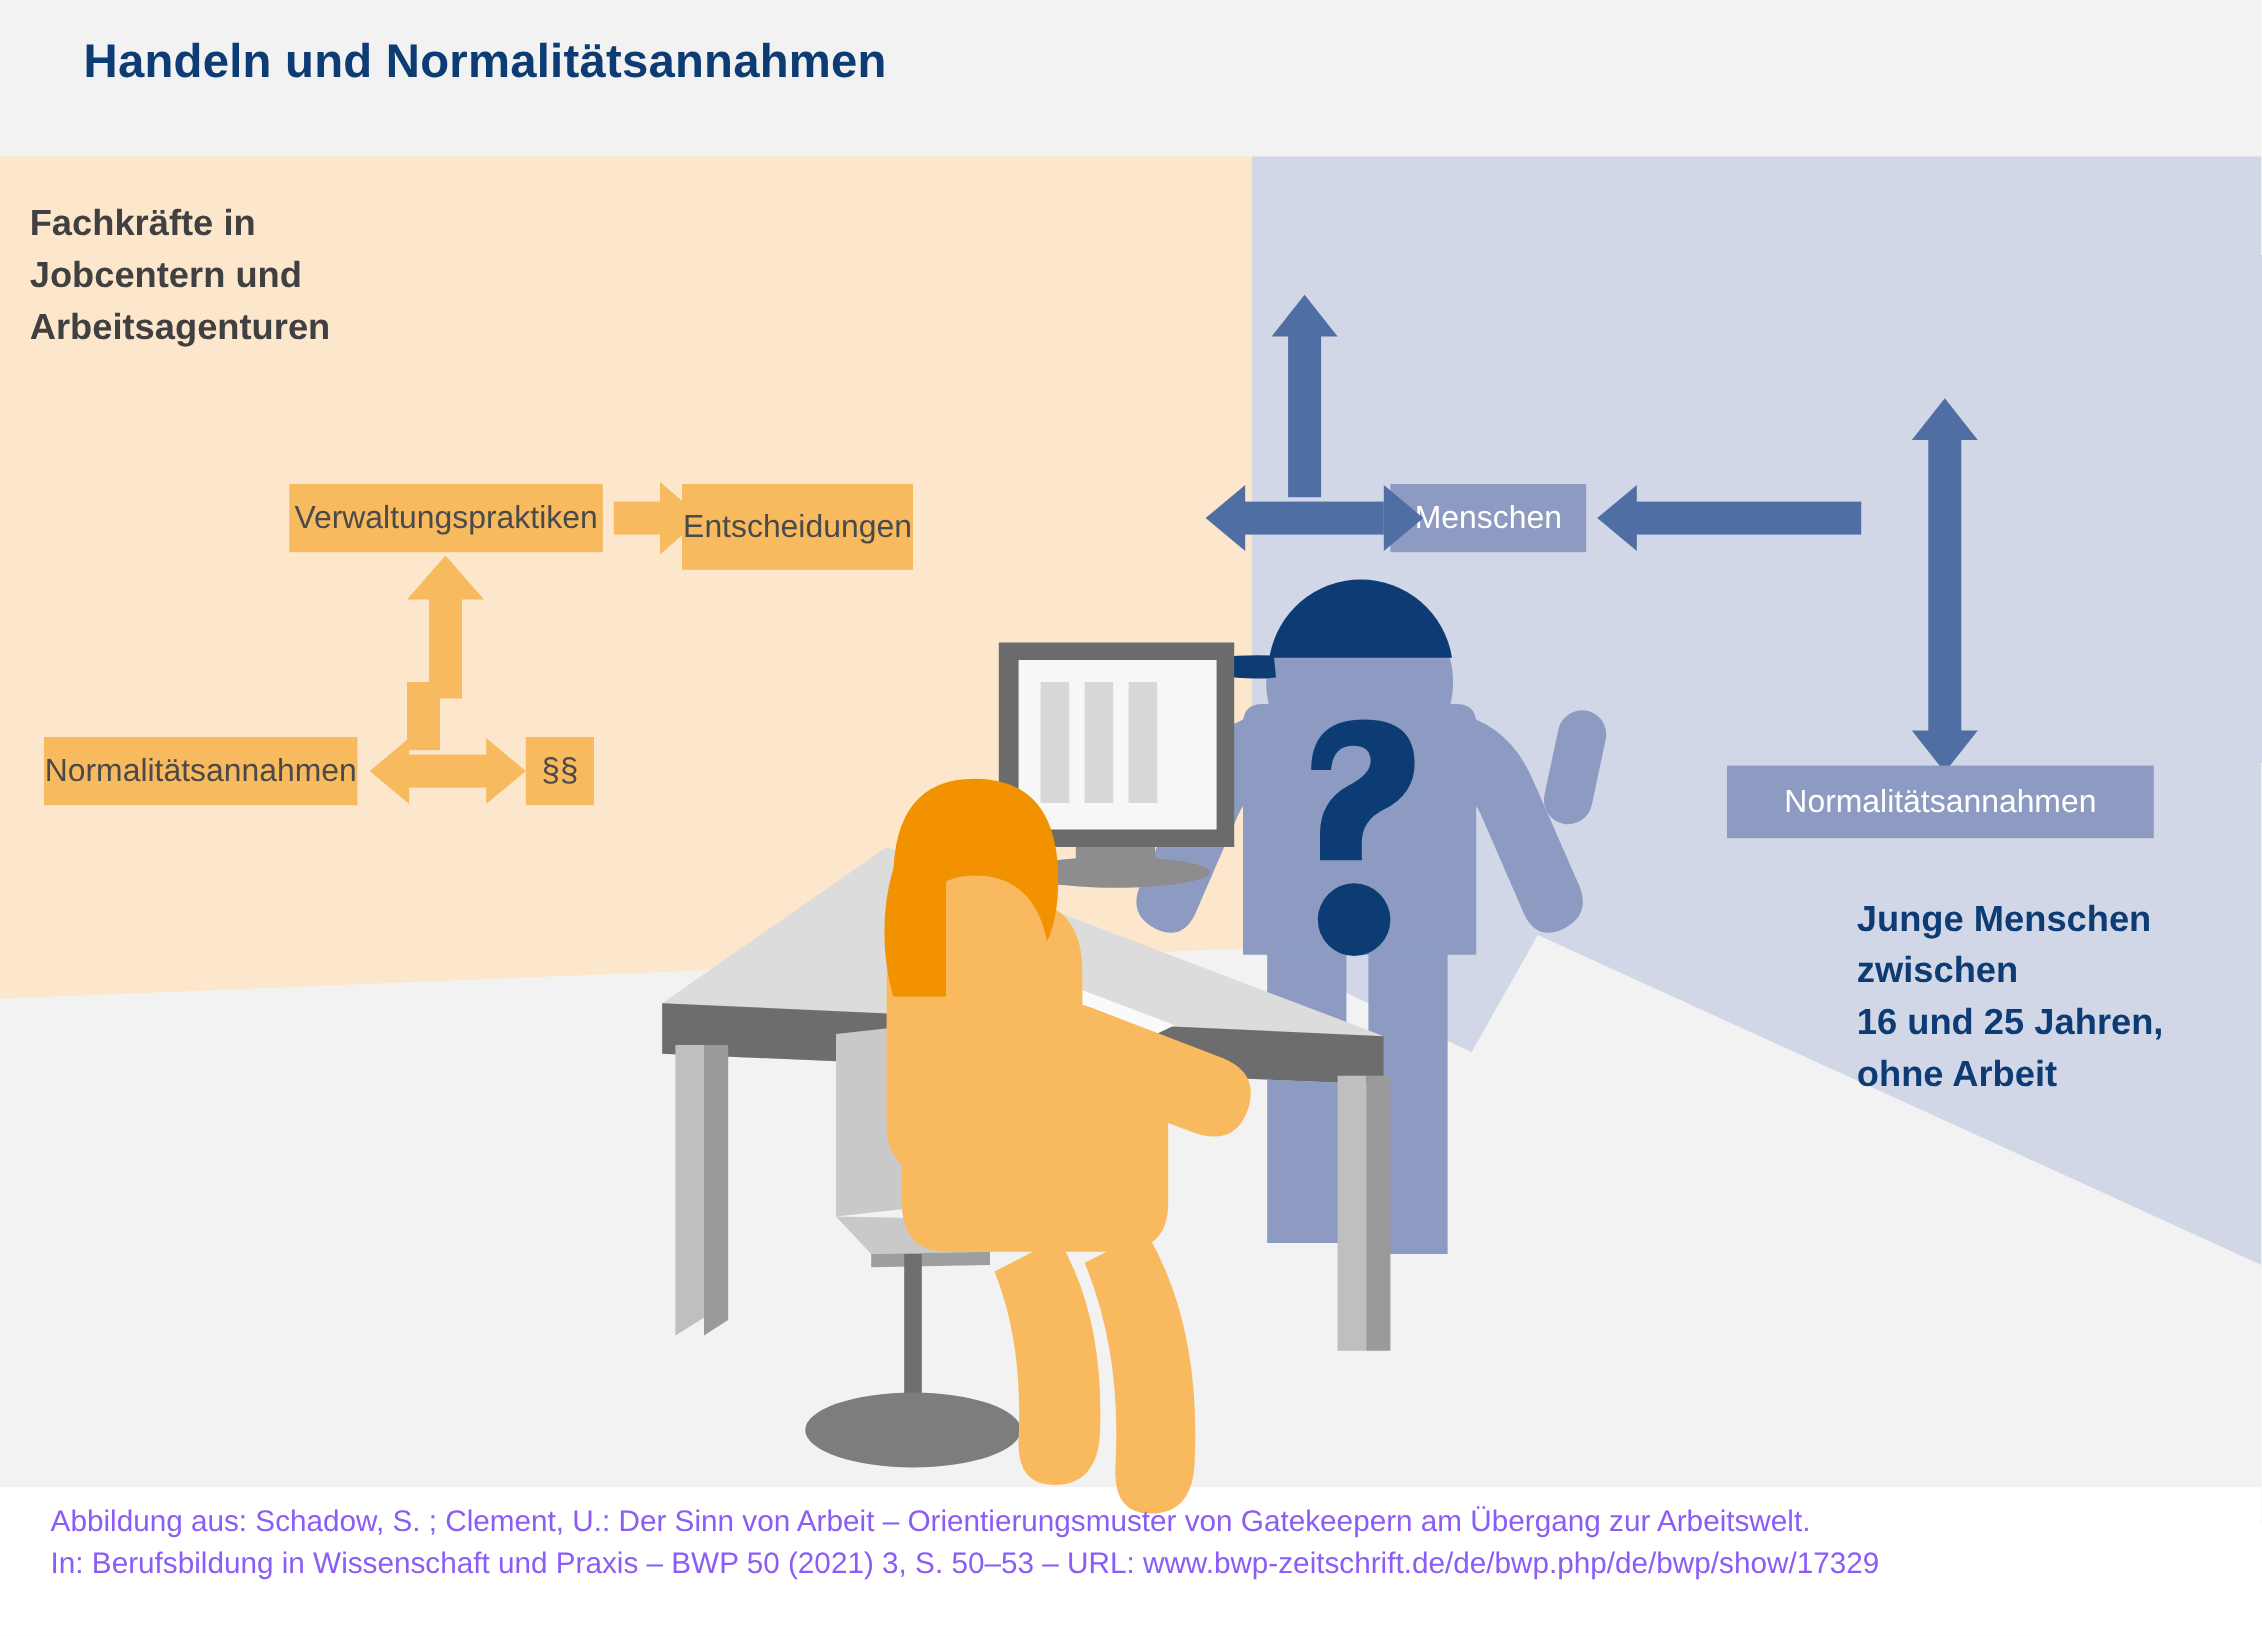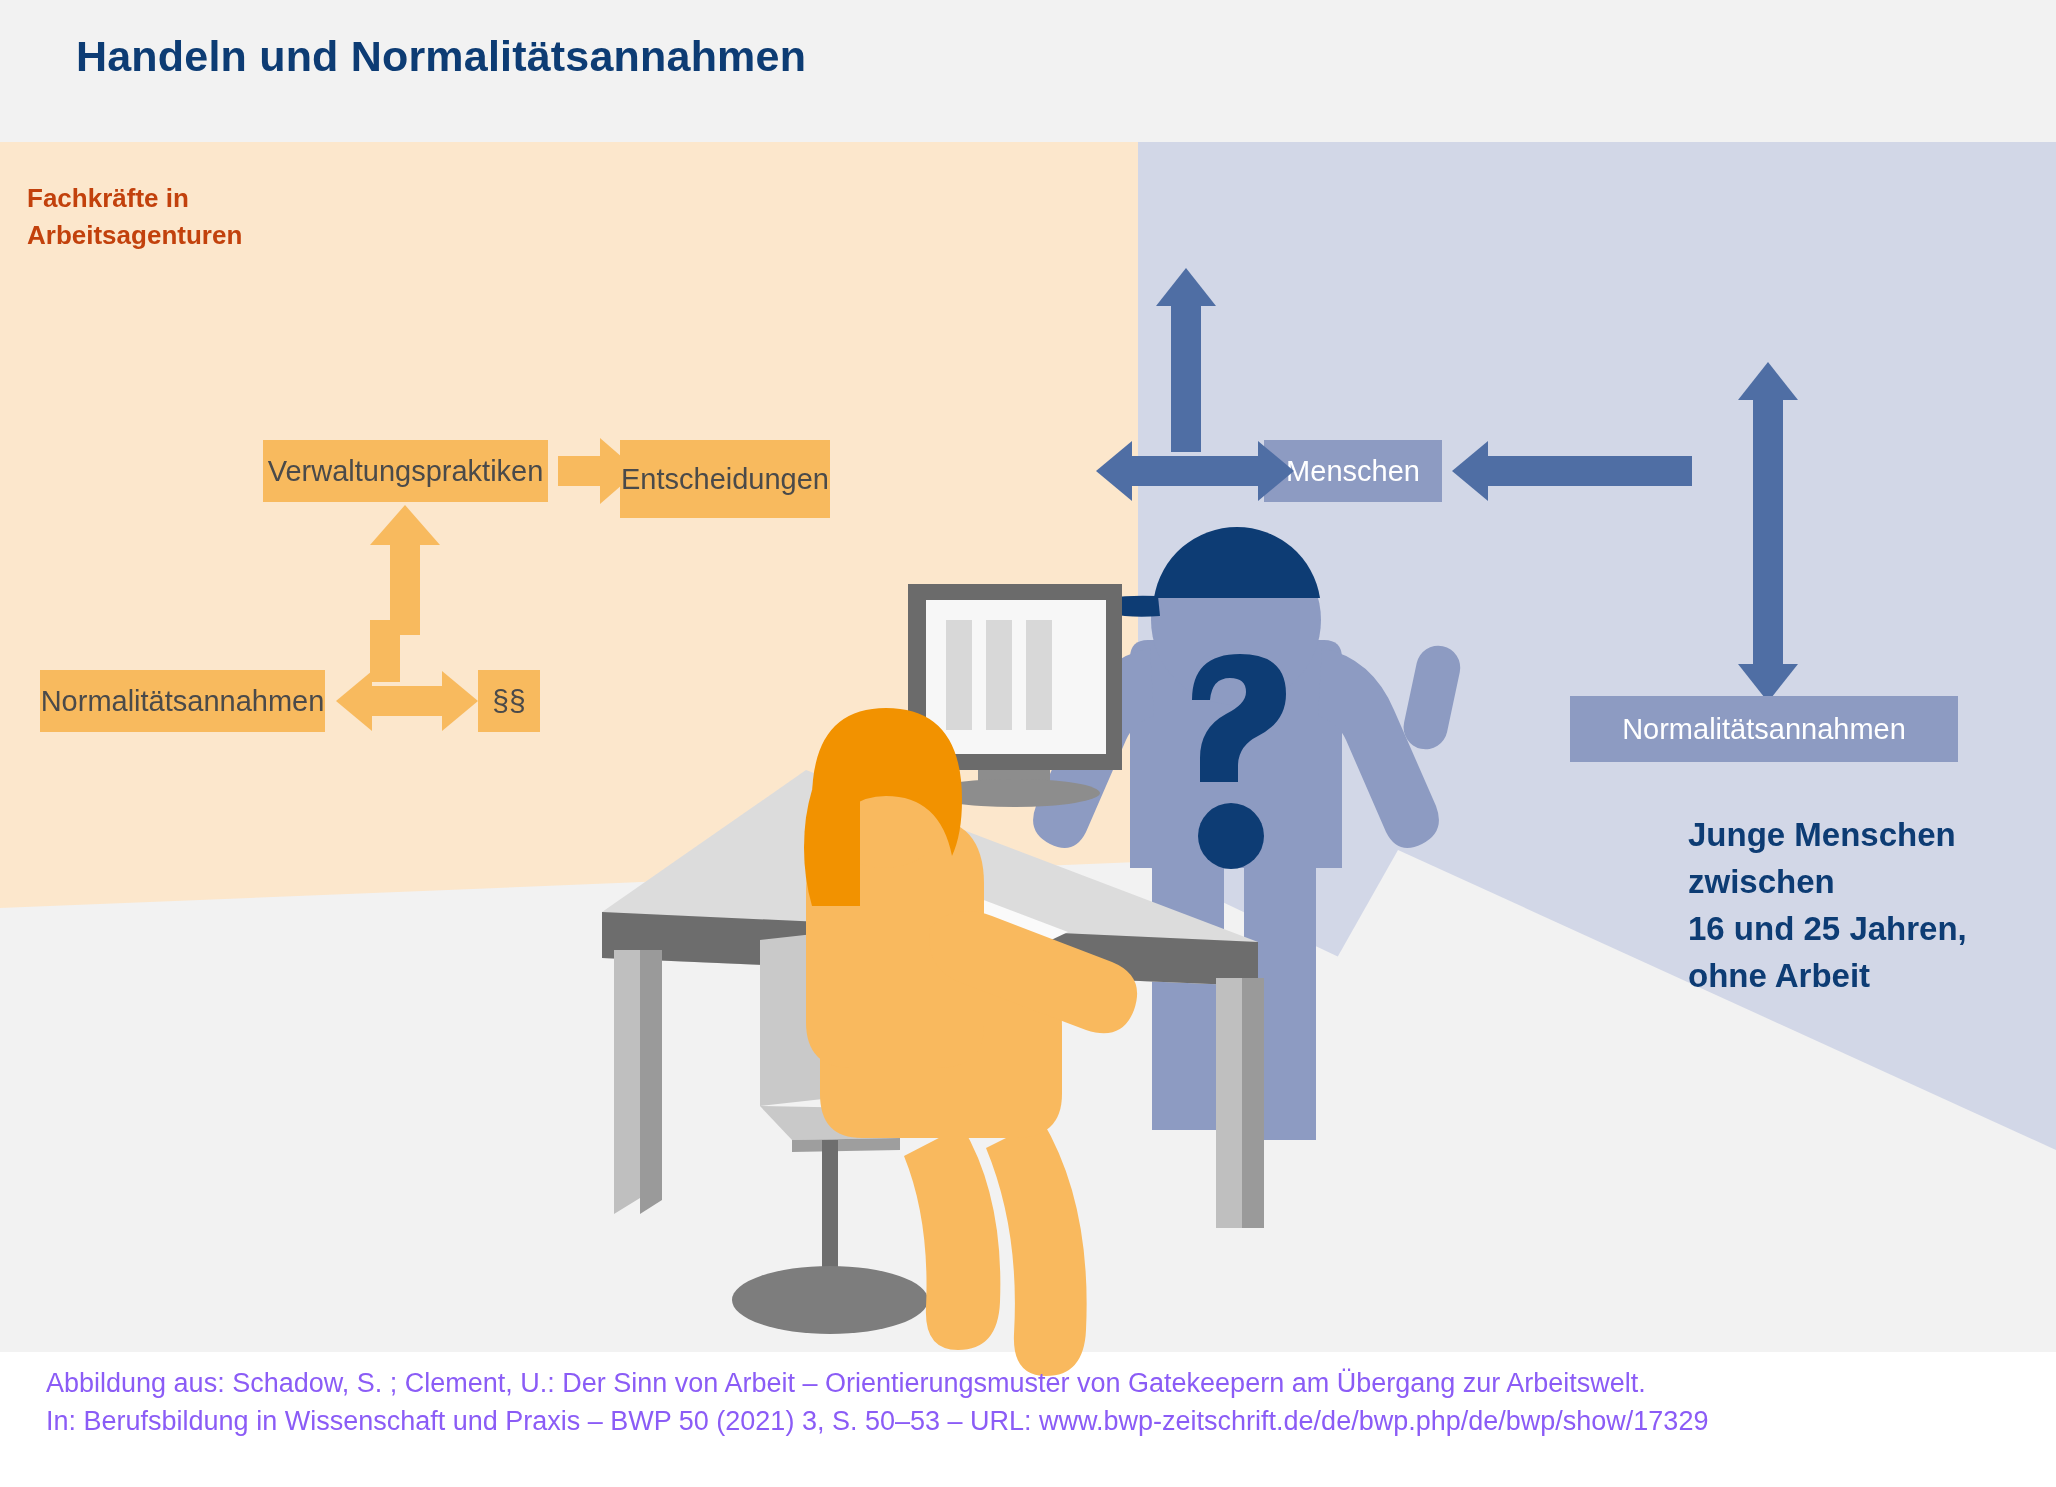--- a/index.html
+++ b/index.html
@@ -14,21 +14,21 @@
   .wall-orange{position:absolute;left:0;top:142px;width:1138px;height:780px;background:#FCE7CC;}
   .wall-blue{position:absolute;left:1138px;top:142px;width:918px;height:1010px;background:#D2D7E7;}
   
   .floor{position:absolute;left:0;top:142px;width:2056px;height:1210px;background:#F2F2F2;
          clip-path:polygon(0 766px, 1138px 720px, 1398px 843px, 2056px 1148px, 2056px 1210px, 0 1210px);}
   .floor-right-wedge{position:absolute;left:1138px;top:850px;width:918px;height:460px;background:#F2F2F2;
          clip-path:polygon(260px 0, 918px 300px, 918px 460px, 0 460px);}
   .bottomband{position:absolute;left:0;top:1352px;width:2056px;height:135px;background:#ffffff;}
 
   
-  .label-left{position:absolute;left:27px;top:180px;font-size:26px;font-weight:bold;color:#c2410c;
+  .label-left{position:absolute;left:27px;top:180px;font-size:33px;font-weight:bold;color:#404040;
               line-height:1.42;font-stretch:condensed;}
   .label-right{position:absolute;left:1688px;top:812px;font-size:33px;font-weight:bold;color:#0D3C74;
                line-height:1.42;font-stretch:condensed;}
 
   
   .box{position:absolute;display:flex;align-items:center;justify-content:center;
        font-size:29px;line-height:1;box-sizing:border-box;padding:0 16px;white-space:nowrap;}
   .box.orange{background:#F8BA5E;color:#4A4A4A;}
   .box.blue{background:#8D9BC2;color:#ffffff;}
 
@@ -96,20 +96,21 @@
   <div class="wall-blue"></div>
   <div class="floor"></div>
   <div class="floor-right-wedge"></div>
   <div class="headerband"></div>
   <div class="bottomband"></div>
 
   <div class="title">Handeln und Normalitätsannahmen</div>
 
   <div class="label-left">
     <div>Fachkräfte in</div>
+    <div>Jobcentern und</div>
     <div>Arbeitsagenturen</div>
   </div>
 
   <svg class="illus" viewBox="0 0 2056 1487" xmlns="http://www.w3.org/2000/svg">
 
     <g>
 
       <path d="M1152 840 h72 v290 h-72 z" fill="#8D9BC2"></path>
       <path d="M1244 840 h72 v300 h-72 z" fill="#8D9BC2"></path>
 

